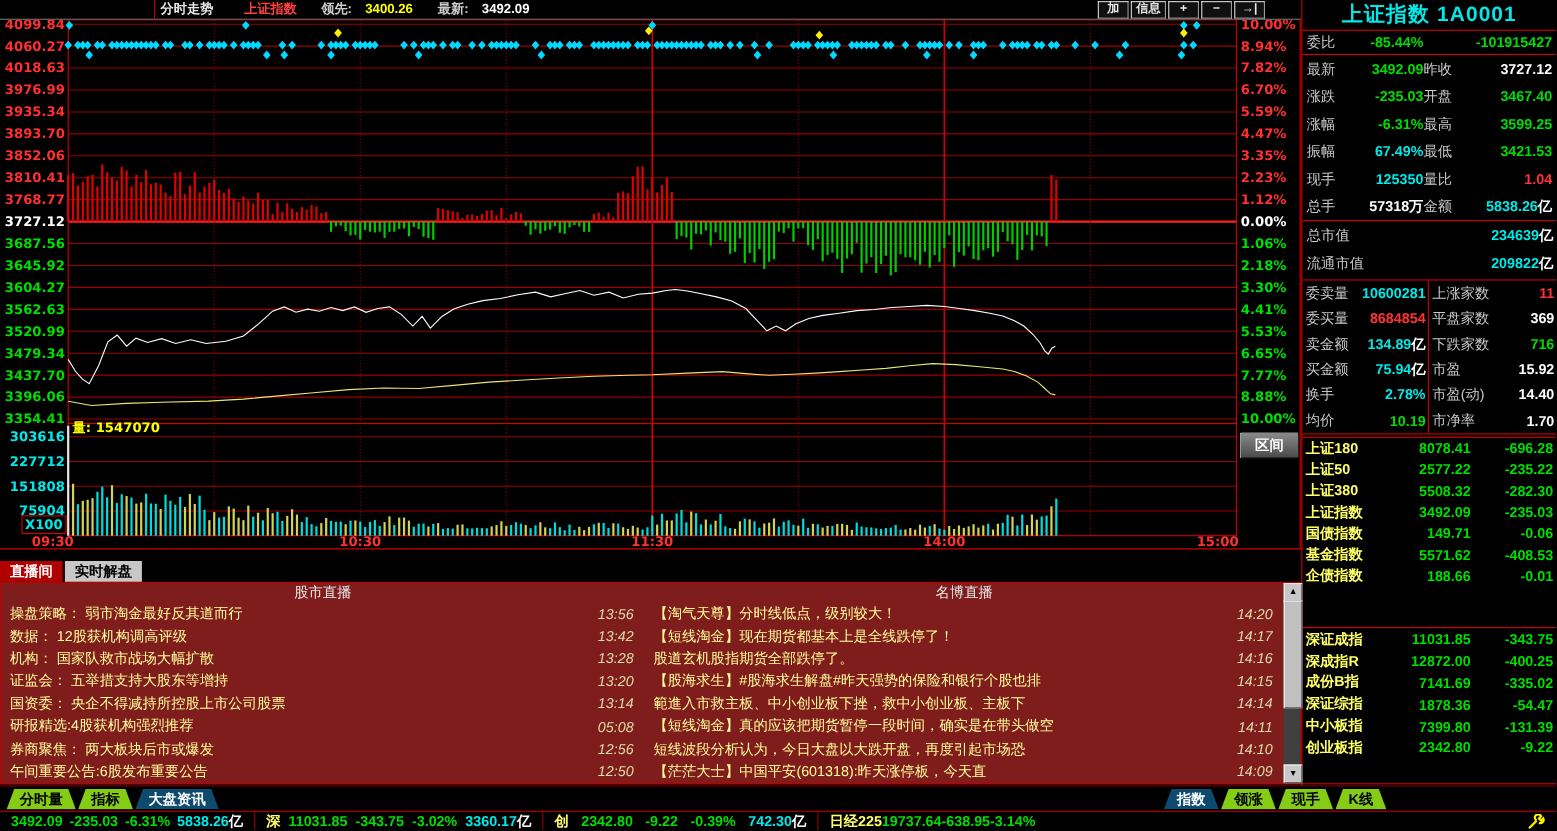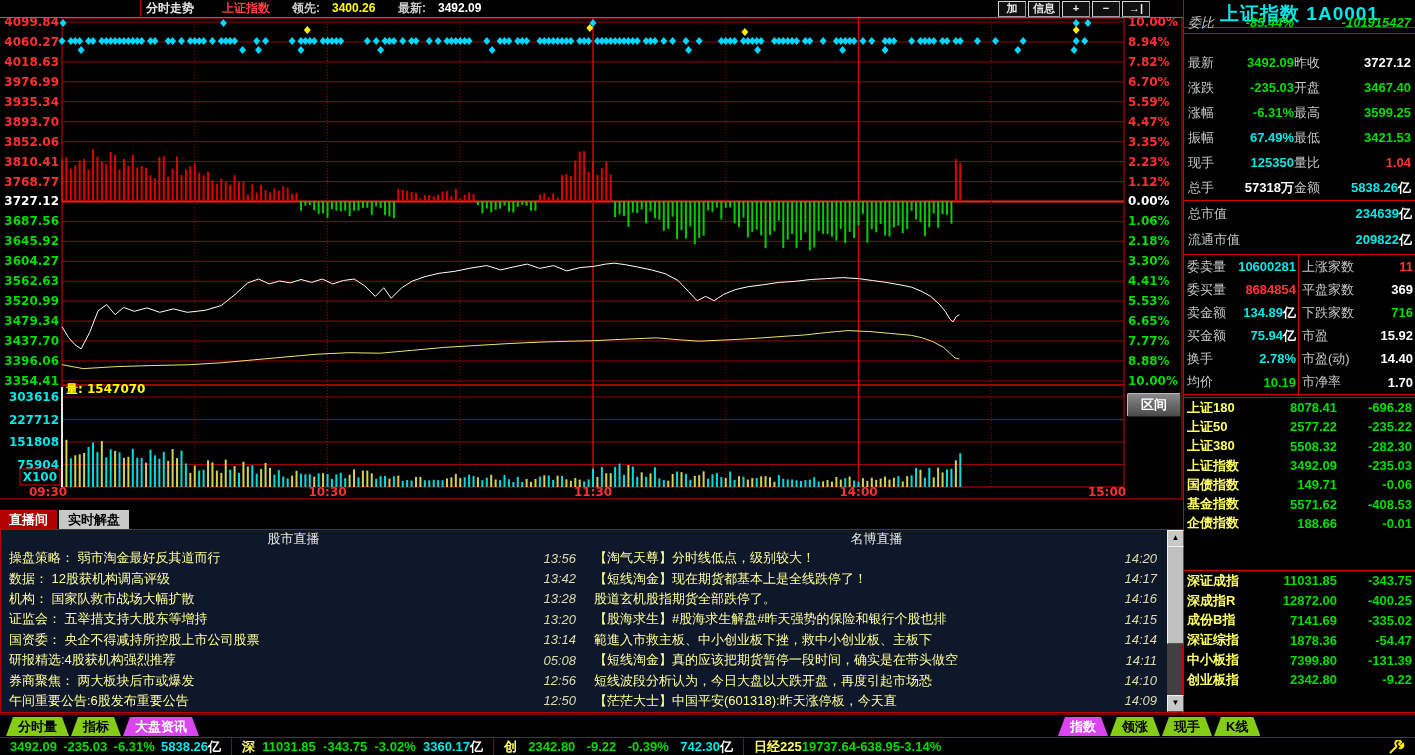--- a/index.html
+++ b/index.html
@@ -29,21 +29,21 @@
                border-left:1px solid #d40000;font-size:13px;}
   .qp-sec{position:absolute;left:0;width:231px;}
   .qp-title{top:0;height:27px;line-height:27px;text-align:center;color:#00e8e8;font-size:19px;
             font-weight:bold;border-bottom:1px solid #d40000;letter-spacing:1px;}
   .qp-row{display:flex;align-items:center;}
   .lab{color:#c8c8c8;}
   .val{font-weight:bold;text-align:right;}
   .c-green{color:#00dd00}.c-red{color:#ff3333}.c-cyan{color:#00e8e8}
   .c-white{color:#ffffff}
   .sfx{color:#ffffff;font-weight:bold;}
-  #sec-weibi{top:12px;height:21px;border-bottom:1px solid #d40000;font-style:italic;}
+  #sec-weibi{top:28px;height:21px;border-bottom:1px solid #d40000;}
   #sec-weibi .qp-row{height:21px;}
   #sec-main{top:50px;height:150px;border-bottom:1px solid #d40000;}
   #sec-main .qp-row{height:25px;}
   .m-l1{width:40px;padding-left:4px;}
   .m-v1{width:66px;}
   .m-l2{width:42px;}
   .m-v2{flex:1;padding-right:4px;}
   #sec-cap{top:201px;height:53px;border-bottom:1px solid #d40000;}
   #sec-cap .qp-row{height:26px;}
   .cap-l{width:80px;padding-left:4px;}
@@ -62,40 +62,40 @@
   .ix-n{width:78px;padding-left:3px;color:#ffff66;font-weight:bold;white-space:nowrap;}
   .ix-v{width:72px;text-align:right;color:#00dd00;font-weight:bold;}
   .ix-c{flex:1;text-align:right;color:#00dd00;font-weight:bold;padding-right:3px;}
   .qp-bottomline{position:absolute;left:1183px;top:712px;width:232px;height:1px;background:#d40000;}
   
   .live-panel{position:absolute;left:0;top:510px;width:1183px;height:204px;}
   .live-tabs{position:absolute;left:0;top:0;height:19px;display:flex;}
   .lt-tab{height:19px;line-height:19px;padding:0 9px;font-size:13px;font-weight:bold;cursor:pointer;}
   .lt-active{background:#b00000;color:#fff;}
   .lt-idle{background:#c8c8c8;color:#000;margin-left:2px;}
-  .live-body{position:absolute;left:0;top:19px;width:1181px;height:182px;border:1px solid #c00000;background:#0f172a;}
+  .live-body{position:absolute;left:0;top:19px;width:1181px;height:182px;border:1px solid #c00000;background:#7f1d1d;}
   .lp-col{position:absolute;top:0;height:100%;}
   .lp-head{height:18px;line-height:18px;text-align:center;color:#e8e8e8;font-size:13px;}
   .lp-item{display:flex;height:20.4px;align-items:center;cursor:pointer;}
   .lp-txt{flex:1;padding-left:8px;color:#ffff99;font-size:13px;white-space:nowrap;overflow:hidden;}
   .lp-time{width:52px;text-align:right;padding-right:10px;color:#dcdCa8;font-size:13px;font-style:italic;}
   .scrollbar{position:absolute;right:0;top:0;width:15px;height:100%;background:#404040;}
   .sb-btn{position:absolute;left:0;width:15px;height:15px;background:#c8c8c8;border:1px solid #555;
           border-top-color:#f0f0f0;border-left-color:#f0f0f0;color:#000;font-size:8px;line-height:13px;
           text-align:center;cursor:pointer;}
   .sb-thumb{position:absolute;left:0;width:15px;background:#c0c0c0;border:1px solid #555;
             border-top-color:#f0f0f0;border-left-color:#f0f0f0;cursor:pointer;}
   
   .tab-strip{position:absolute;left:0;top:714px;width:1415px;height:23px;background:#000;
              border-top:1px solid #7a0000;}
   .strip-group{position:absolute;top:2px;display:flex;gap:2px;}
   .strip-tab{height:19px;line-height:19px;padding:0 12px;font-size:13px;font-weight:bold;
              clip-path:polygon(7px 0,calc(100% - 7px) 0,100% 100%,0 100%);cursor:pointer;}
   .t-idle{background:#84cc16;color:#000;}
-  .t-active{background:#d946ef;color:#fff;}
+  .t-active{background:#0c4a6e;color:#fff;}
   
   .status-bar{position:absolute;left:0;top:737px;width:1415px;height:17px;border-top:1px solid #c00000;
               display:flex;align-items:center;font-size:13px;font-weight:bold;background:#000;}
   .sb-group{display:flex;align-items:center;justify-content:space-between;height:100%;
             border-right:1px solid #990000;padding:0 10px;box-sizing:border-box;}
   .sb-label{color:#ffff66;white-space:nowrap;}
   .sb-val{white-space:nowrap;}
   .wrench{margin-left:auto;width:16px;height:14px;}
 </style>
 </head>

